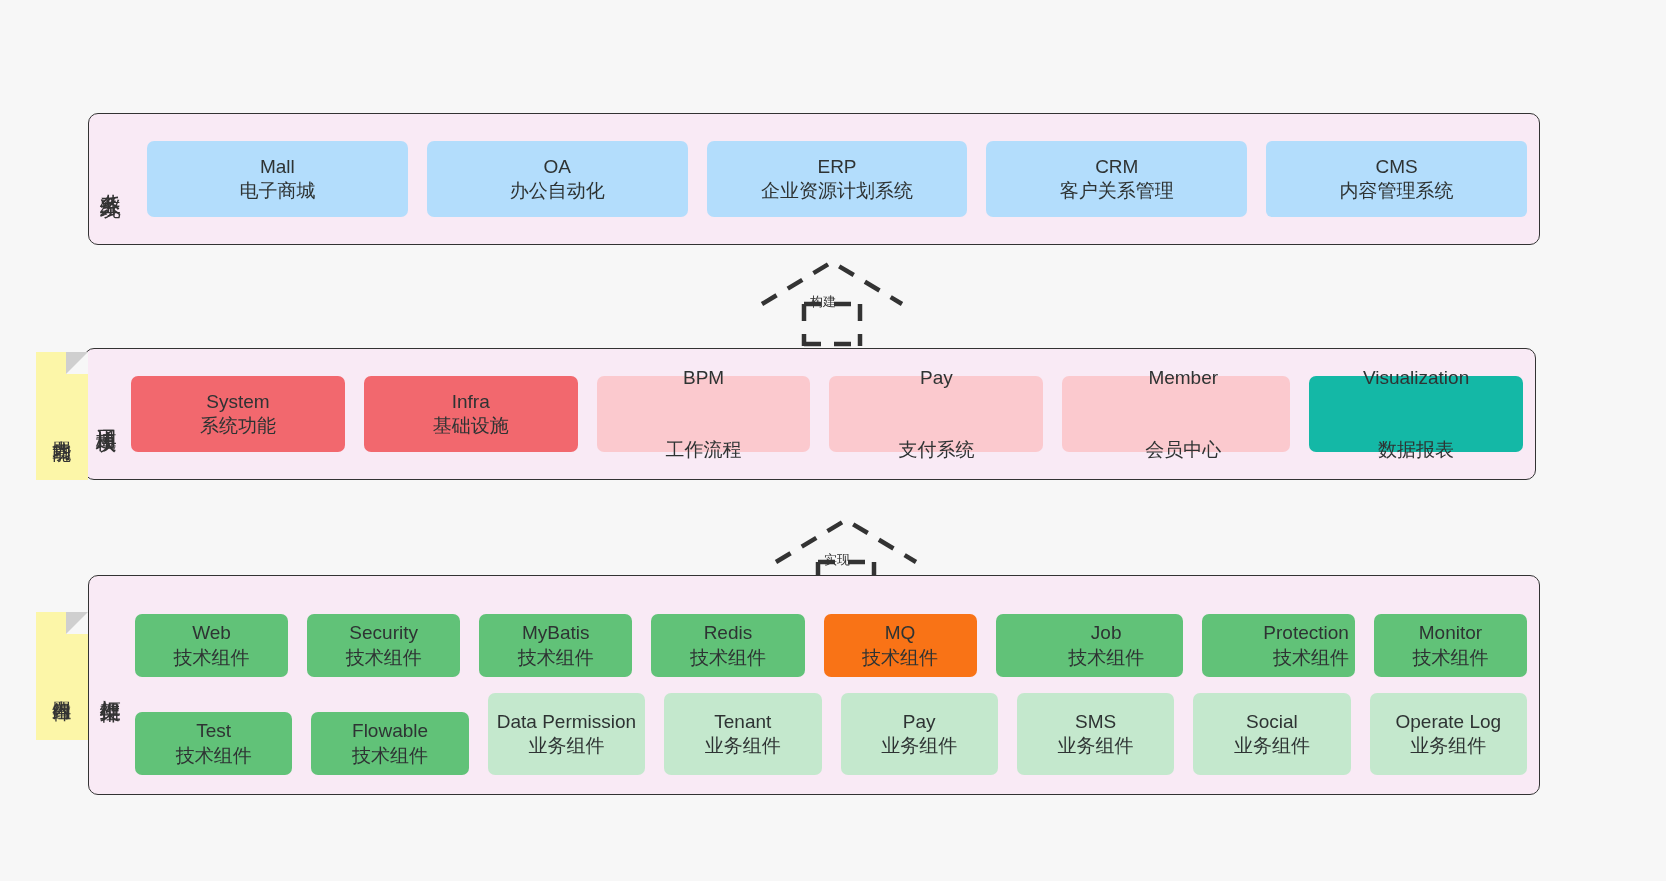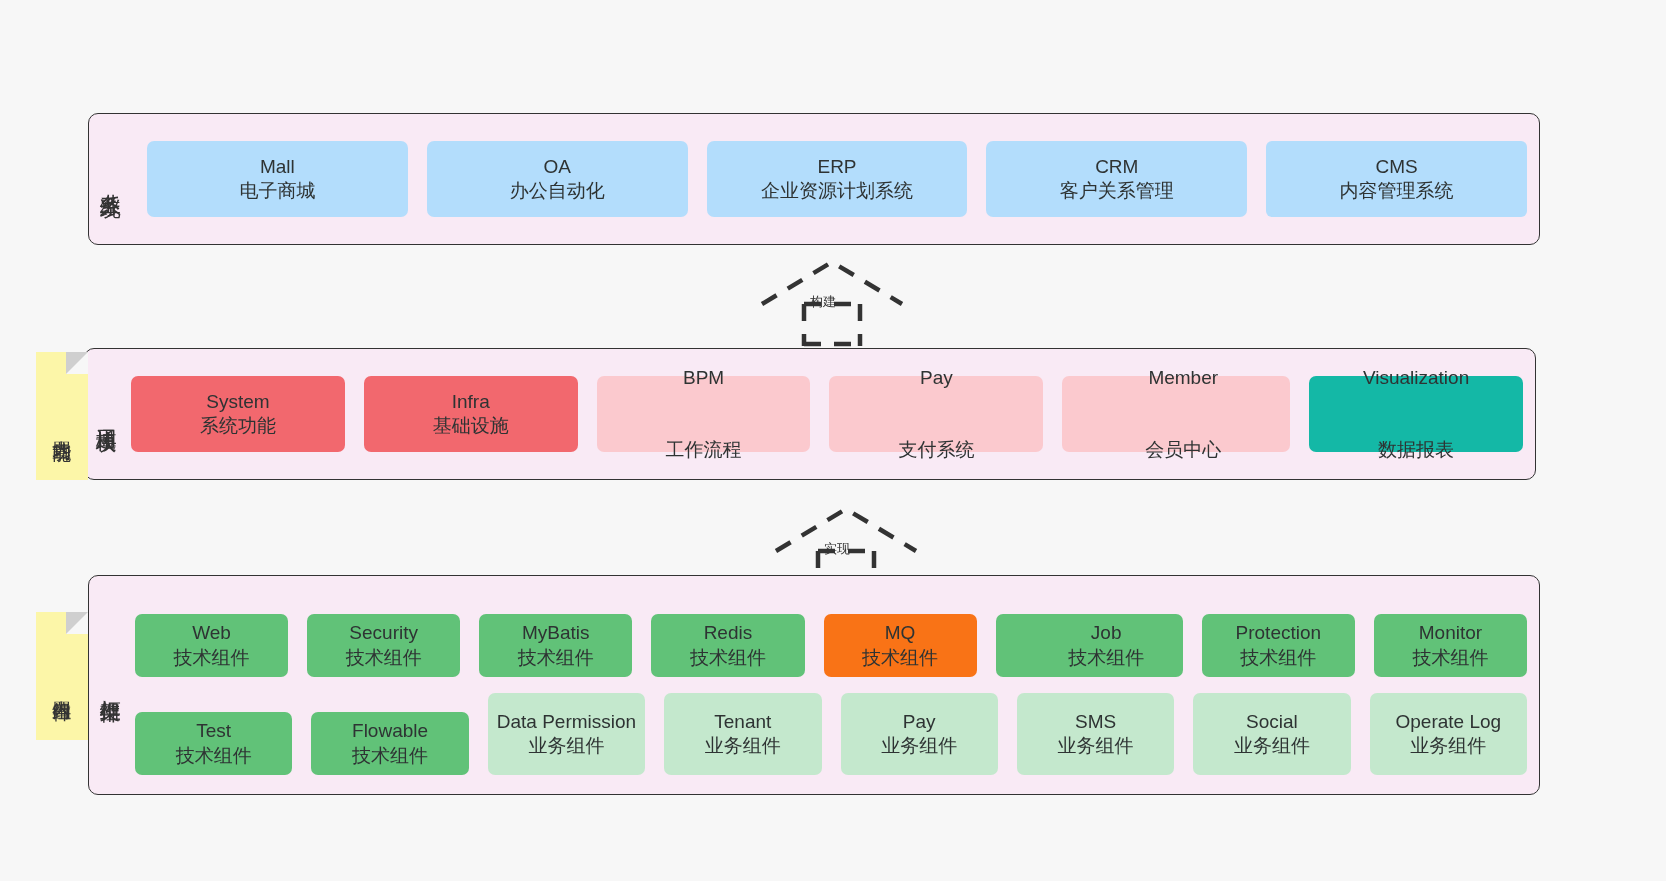--- a/index.html
+++ b/index.html
@@ -124,21 +124,21 @@
   }
   .arrow svg { display: block; overflow: visible; }
   .arrow-label {
     position: absolute;
     font-size: 13px;
     color: #333333;
     background: transparent;
     white-space: nowrap;
   }
   #arrow-build     { left: 752px; top: 256px; width: 160px; height: 90px; }
-  #arrow-implement { left: 766px; top: 503px; width: 160px; height: 90px; }
+  #arrow-implement { left: 766px; top: 514px; width: 160px; height: 90px; }
   #arrow-build .arrow-label     { left: 58px; top: 37px; }
   #arrow-implement .arrow-label { left: 58px; top: 37px; }
 </style>
 </head>
 <body>
 
 <div class="layer" id="layer-business">
   <div class="layer-title">业务系统</div>
   <div class="layer-body">
     <div class="row">
@@ -250,21 +250,21 @@
         <span class="cn">技术组件</span>
       </div>
       <div class="cell c-green" style="background: #f97316;">
         <span class="en">MQ</span>
         <span class="cn">技术组件</span>
       </div>
       <div class="cell c-green" style="background: rgb(97, 194, 120); padding-left: 40px;">
         <span class="en">Job</span>
         <span class="cn">技术组件</span>
       </div>
-      <div class="cell c-green" style="background: rgb(97, 194, 120);">
+      <div class="cell c-green" style="background: rgb(97, 194, 120); align-items: flex-end;">
         <span class="en">Protection</span>
         <span class="cn">技术组件</span>
       </div>
       <div class="cell c-green" style="background: rgb(97, 194, 120);">
         <span class="en">Monitor</span>
         <span class="cn">技术组件</span>
       </div>
     </div>
 
     <div class="row">

